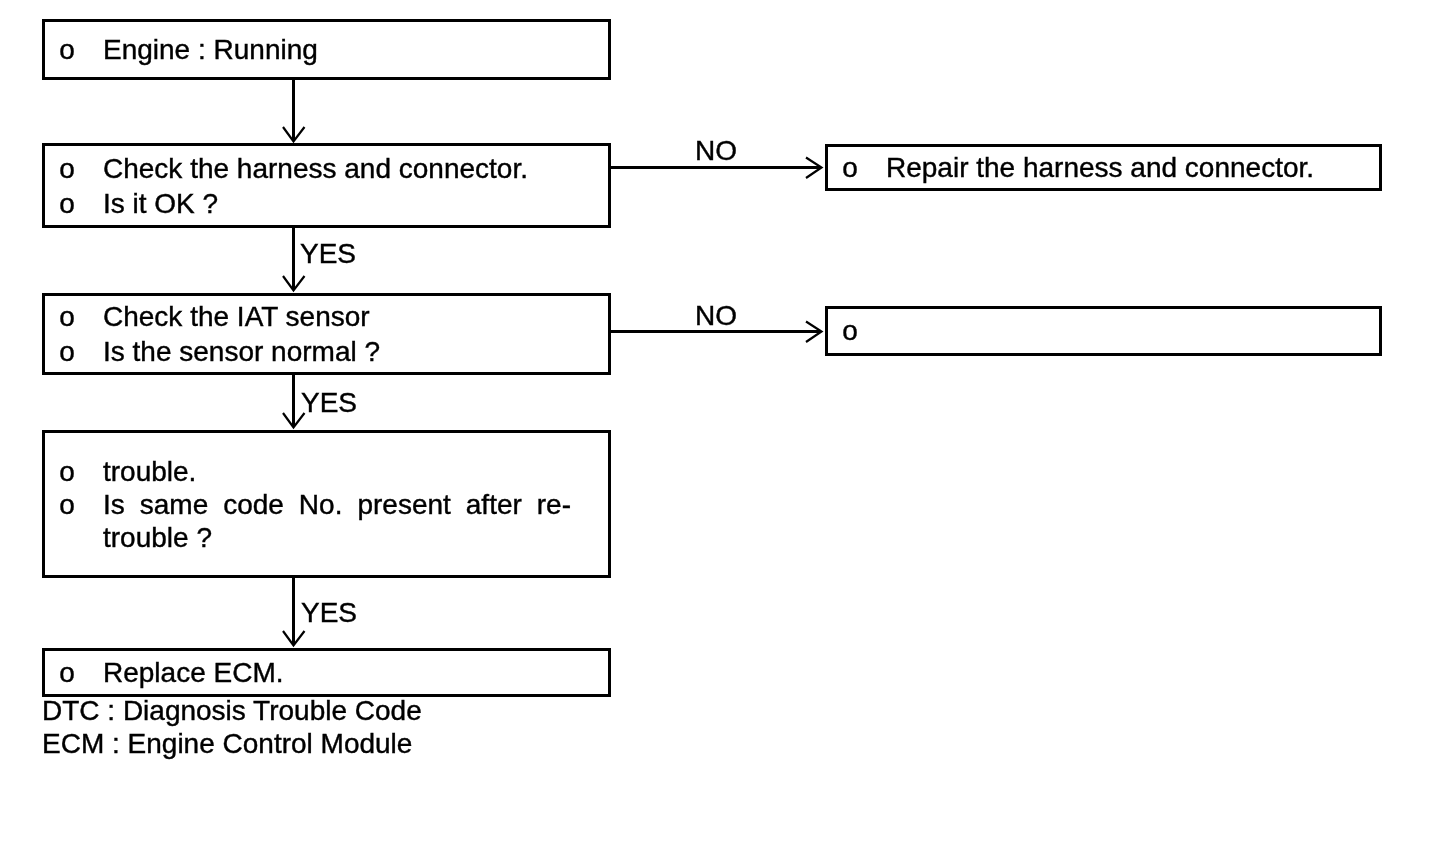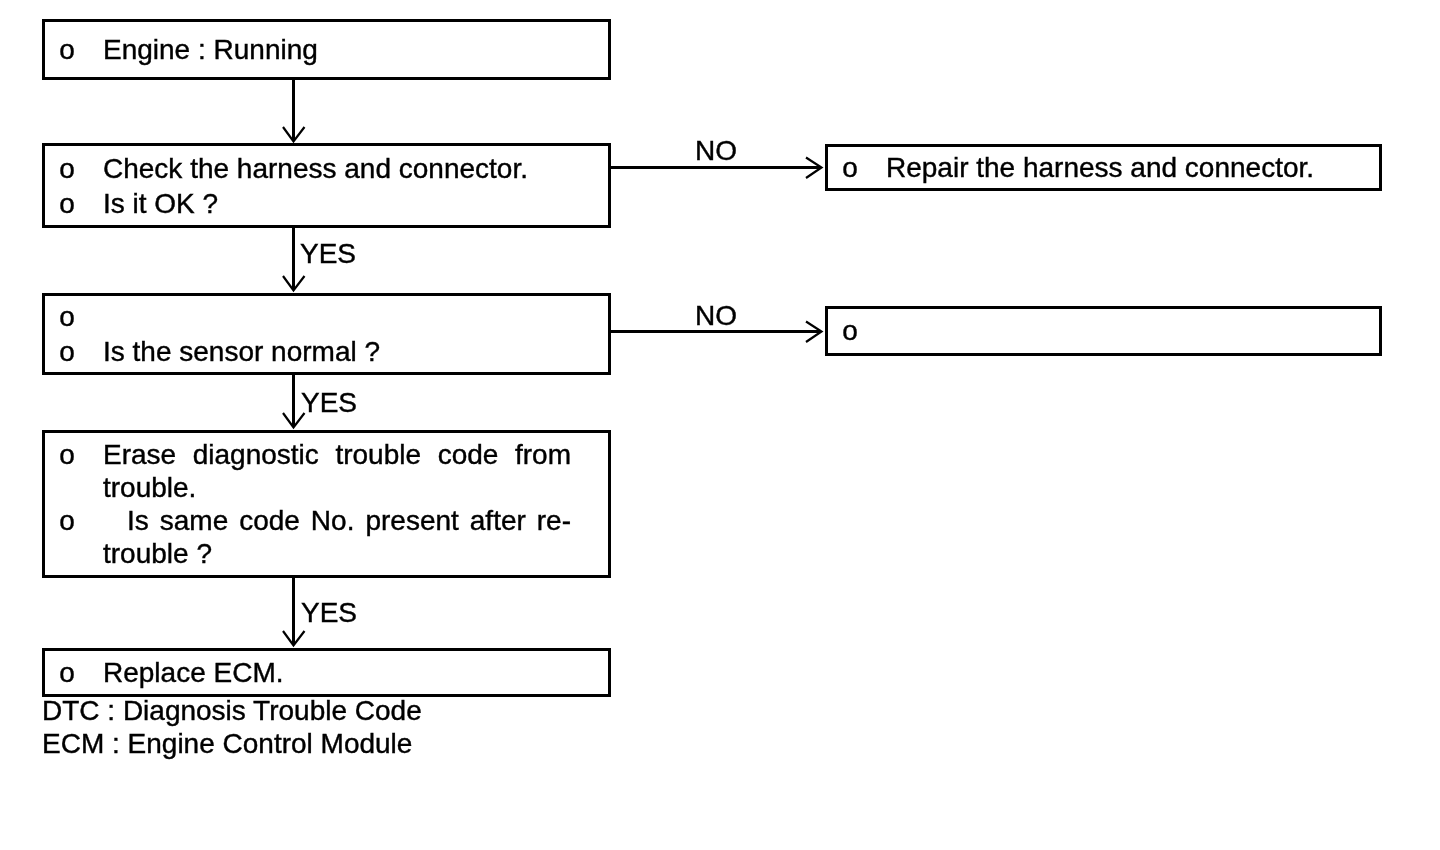--- a/index.html
+++ b/index.html
@@ -128,45 +128,45 @@
   <div class="box" style="left:825px; top:144px; width:557px; height:47px;">
     <div class="row">
       <span class="bullet">o</span>
       <span class="txt txt-wide">Repair the harness and connector.</span>
     </div>
   </div>
 
   <div class="box" style="left:42px; top:293px; width:569px; height:82px; line-height:35px;">
     <div class="row">
       <span class="bullet">o</span>
+      <span class="txt">Check the IAT sensor</span>
     </div>
     <div class="row">
       <span class="bullet">o</span>
       <span class="txt">Is the sensor normal ?</span>
     </div>
   </div>
 
   <div class="box" style="left:825px; top:306px; width:557px; height:50px;">
     <div class="row">
       <span class="bullet">o</span>
     </div>
   </div>
 
   <div class="box" style="left:42px; top:430px; width:569px; height:148px; line-height:33px;">
     <div class="row">
       <span class="bullet">o</span>
       <span class="txt-col">
-        <span class="jline" style="display:block;">Erase diagnostic trouble code from</span>
         <span style="display:block;">trouble.</span>
       </span>
     </div>
     <div class="row">
       <span class="bullet">o</span>
       <span class="txt-col">
-        <span class="jline" style="display:block;margin-left:24px;">Is same code No. present after re-</span>
+        <span class="jline" style="display:block;">Is same code No. present after re-</span>
         <span style="display:block;">trouble ?</span>
       </span>
     </div>
   </div>
 
   <div class="box" style="left:42px; top:648px; width:569px; height:49px;">
     <div class="row">
       <span class="bullet">o</span>
       <span class="txt txt-wide">Replace ECM.</span>
     </div>

